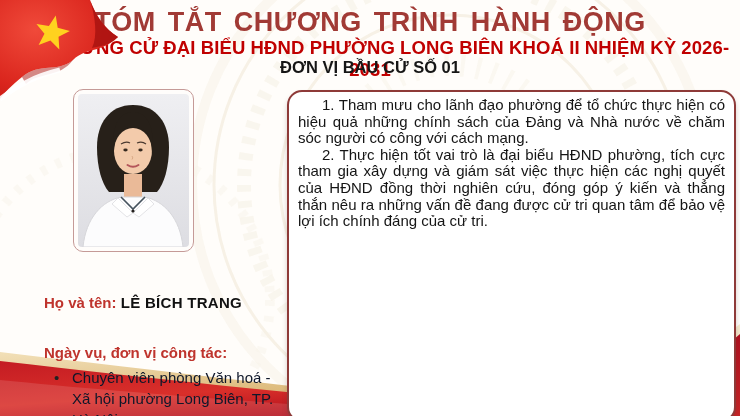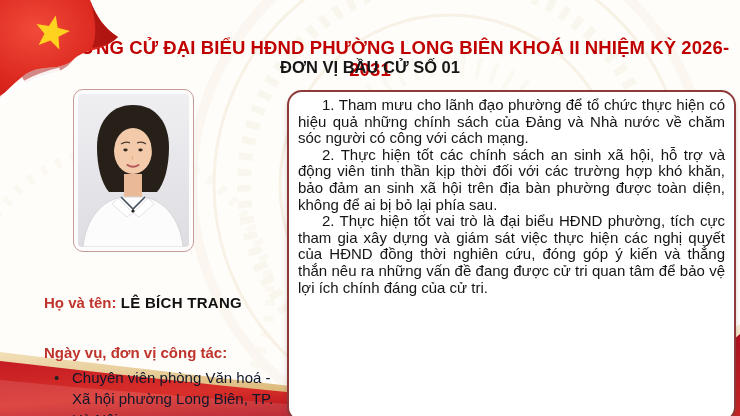--- a/index.html
+++ b/index.html
@@ -114,20 +114,21 @@
     </defs>
     <path d="M0,0 L90,0 C96,16 104,28 118,37 C100,54 88,46 73,60 C58,73 40,62 22,77 C12,85 4,93 0,99 Z" fill="url(#gFlag)"></path>
     <path d="M90,0 C96,16 104,28 118,37 C108,46 100,46 92,48 C98,36 95,16 90,0 Z" fill="#a91310" opacity=".85"></path>
     <path d="M22,77 C40,62 58,73 73,60 C60,78 38,72 26,84 Z" fill="#a91310" opacity=".5"></path>
     <path d="M0,99 C20,84 36,76 60,70" stroke="#ffffff" stroke-width="5" fill="none" opacity=".9"></path>
     <g transform="translate(52,33) rotate(12)">
       <polygon fill="#ffd21f" points="0,-18 4.5,-6.2 17.1,-5.6 7.2,2.4 10.6,14.6 0,7.6 -10.6,14.6 -7.2,2.4 -17.1,-5.6 -4.5,-6.2"></polygon>
     </g>
   </svg>
 
+  <div class="hdr hdr-title">TÓM TẮT CHƯƠNG TRÌNH HÀNH ĐỘNG</div>
   <div class="hdr hdr-sub">NGƯỜI ỨNG CỬ ĐẠI BIỂU HĐND PHƯỜNG LONG BIÊN KHOÁ II NHIỆM KỲ 2026-2031</div>
   <div class="hdr hdr-unit">ĐƠN VỊ BẦU CỬ SỐ 01</div>
 
   <div class="photo-frame">
     <svg class="photo" viewBox="0 0 111 153" xmlns="http://www.w3.org/2000/svg">
       <defs>
         <linearGradient id="gBgPh" x1="0" y1="0" x2="0" y2="1">
           <stop offset="0" stop-color="#efeff2"></stop>
           <stop offset="1" stop-color="#dddde2"></stop>
         </linearGradient>
@@ -166,17 +167,16 @@
       <span class="lbl">Ngày vụ, đơn vị công tác:</span>
     </div>
     <div class="bullet-row">
       <span class="bullet">•</span>
       <span class="bullet-text">Chuyên viên phòng Văn hoá - Xã hội phường Long Biên, TP. Hà Nội,</span>
     </div>
   </div>
 
   <div class="program-box">
     <p>1. Tham mưu cho lãnh đạo phường để tổ chức thực hiện có hiệu quả những chính sách của Đảng và Nhà nước về chăm sóc người có công với cách mạng.</p>
-    <p>2. Thực hiện tốt các chính sách an sinh xã hội, hỗ trợ và động viên tinh thần kịp thời đối với các trường hợp khó khăn, bảo đảm an sinh xã hội trên địa bàn phường được toàn diện, không để ai bị bỏ lại phía sau.</p>
     <p>2. Thực hiện tốt vai trò là đại biểu HĐND phường, tích cực tham gia xây dựng và giám sát việc thực hiện các nghị quyết của HĐND đồng thời nghiên cứu, đóng góp ý kiến và thẳng thắn nêu ra những vấn đề đang được cử tri quan tâm để bảo vệ lợi ích chính đáng của cử tri.</p>
   </div>
 
 </div>
 
 </body></html>

